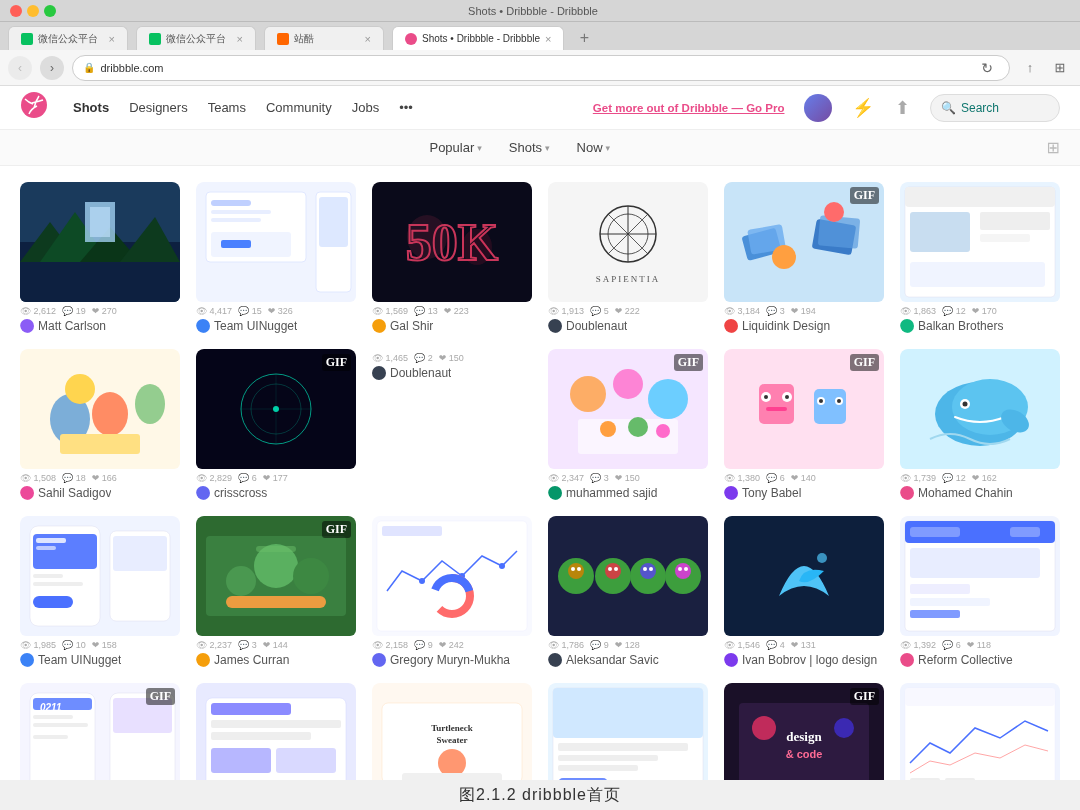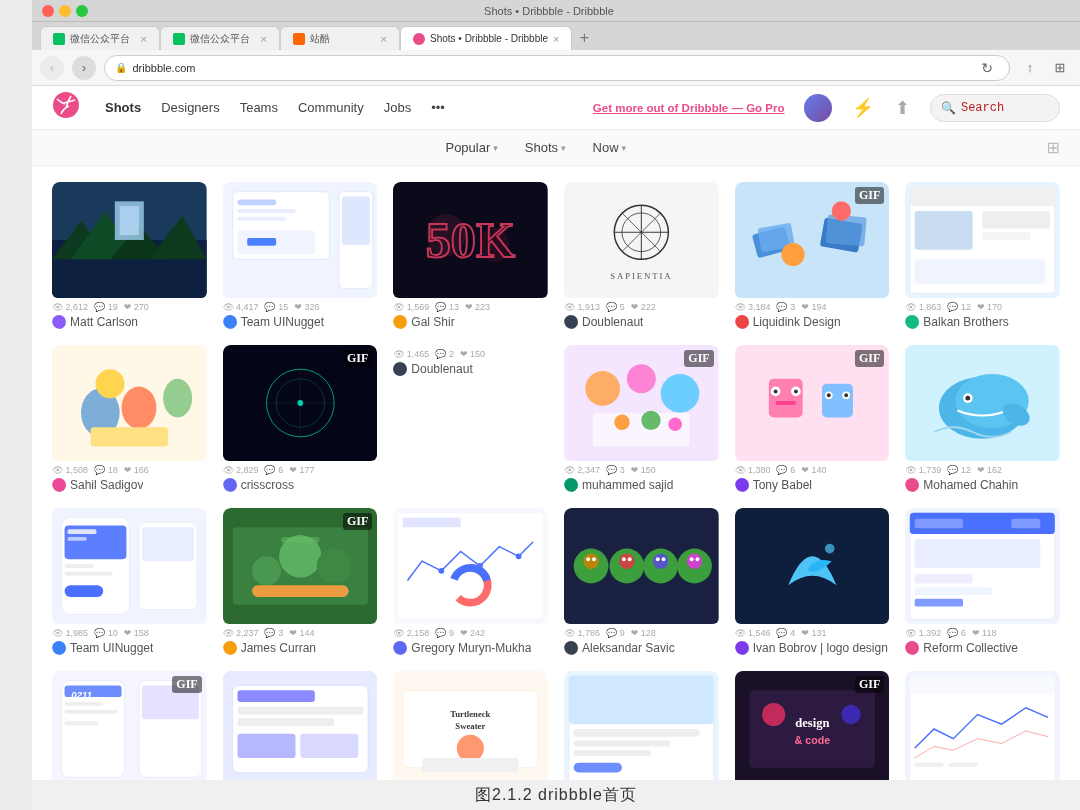--- a/index.html
+++ b/index.html
@@ -1,26 +1,26 @@
 <!DOCTYPE html>
 <html><head>
   <meta charset="utf-8">
   <style>
     * { margin: 0; padding: 0; box-sizing: border-box; }
     body { font-family: -apple-system, BlinkMacSystemFont, 'Helvetica Neue', Arial, sans-serif; background: #f0f0f0; width: 1080px; height: 810px; overflow: hidden; }
 
     
-    .browser-frame { width: 1080px; background: #ececec; padding-left: 32px; }
+    .browser-frame { width: 1080px; background: #ececec; }
     .browser-titlebar { height: 22px; background: #d6d6d6; display: flex; align-items: center; justify-content: space-between; padding: 0 10px; border-bottom: 1px solid #bbb; }
     .browser-titlebar-left { display: flex; gap: 5px; align-items: center; }
     .traffic-light { width: 12px; height: 12px; border-radius: 50%; }
     .tl-red { background: #ff5f57; }
     .tl-yellow { background: #ffbd2e; }
     .tl-green { background: #28c940; }
-    .browser-tabs { height: 28px; background: #d6d6d6; display: flex; align-items: flex-end; padding: 0 8px; gap: 0; }
+    .browser-tabs { height: 28px; background: #d6d6d6; display: flex; align-items: flex-end; padding: 0 8px; gap: 8px; }
     .tab { height: 24px; background: #f0f0f0; border-radius: 6px 6px 0 0; padding: 0 12px; font-size: 10px; color: #555; display: flex; align-items: center; gap: 5px; min-width: 120px; max-width: 200px; border: 1px solid #ccc; border-bottom: none; }
     .tab.active { background: #ffffff; color: #333; z-index: 1; }
     .tab-favicon { width: 12px; height: 12px; background: #ccc; border-radius: 2px; flex-shrink: 0; }
     .tab-label { flex: 1; overflow: hidden; text-overflow: ellipsis; white-space: nowrap; }
     .tab-close { color: #999; font-size: 11px; cursor: pointer; }
     .tab-new { width: 24px; height: 24px; display: flex; align-items: center; justify-content: center; color: #777; font-size: 16px; cursor: pointer; }
     .browser-toolbar { height: 36px; background: #f6f6f6; display: flex; align-items: center; padding: 0 8px; gap: 8px; border-bottom: 1px solid #ddd; }
     .nav-btn { width: 24px; height: 24px; border-radius: 50%; background: #ddd; display: flex; align-items: center; justify-content: center; font-size: 12px; color: #666; cursor: pointer; }
     .nav-btn.disabled { opacity: 0.4; cursor: default; }
     .address-bar { flex: 1; height: 26px; background: white; border-radius: 13px; border: 1px solid #ccc; display: flex; align-items: center; padding: 0 10px; font-size: 11px; color: #333; gap: 5px; }
@@ -131,21 +131,21 @@
       <span class="nav-link">Community</span>
       <span class="nav-link">Jobs</span>
       <span class="nav-link">•••</span>
       <div class="nav-spacer"></div>
       <span class="nav-pro-btn">Get more out of Dribbble — Go Pro</span>
       <div class="nav-avatar"></div>
       <div style="font-size:18px; color:#aaa; cursor:pointer;">⚡</div>
       <div style="font-size:18px; color:#aaa; cursor:pointer;">⬆</div>
       <div class="nav-search">
         <span>🔍</span>
-        <span style="color:#b91c1c; font-size:12px;font-family:Liberation Mono, monospace;">Search</span>
+        <span style="color:#0f766e; font-size:12px;">Search</span>
       </div>
     </div>
 
     <div class="filter-bar">
       <div style="flex:1;"></div>
       <button class="filter-btn">
         <span>Popular</span>
         <span class="filter-arrow">▾</span>
       </button>
       <button class="filter-btn">

